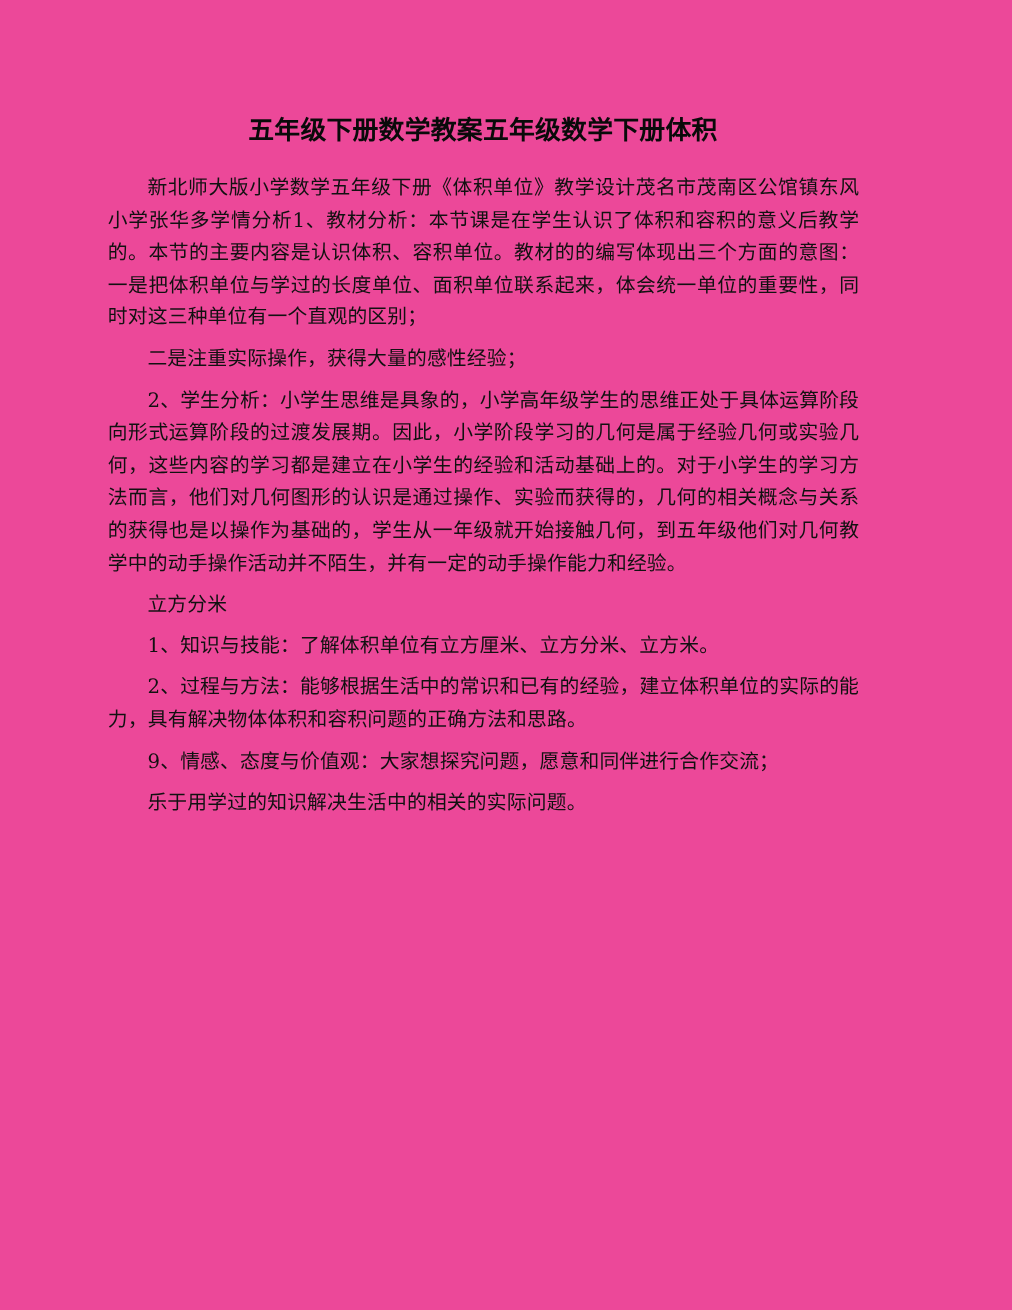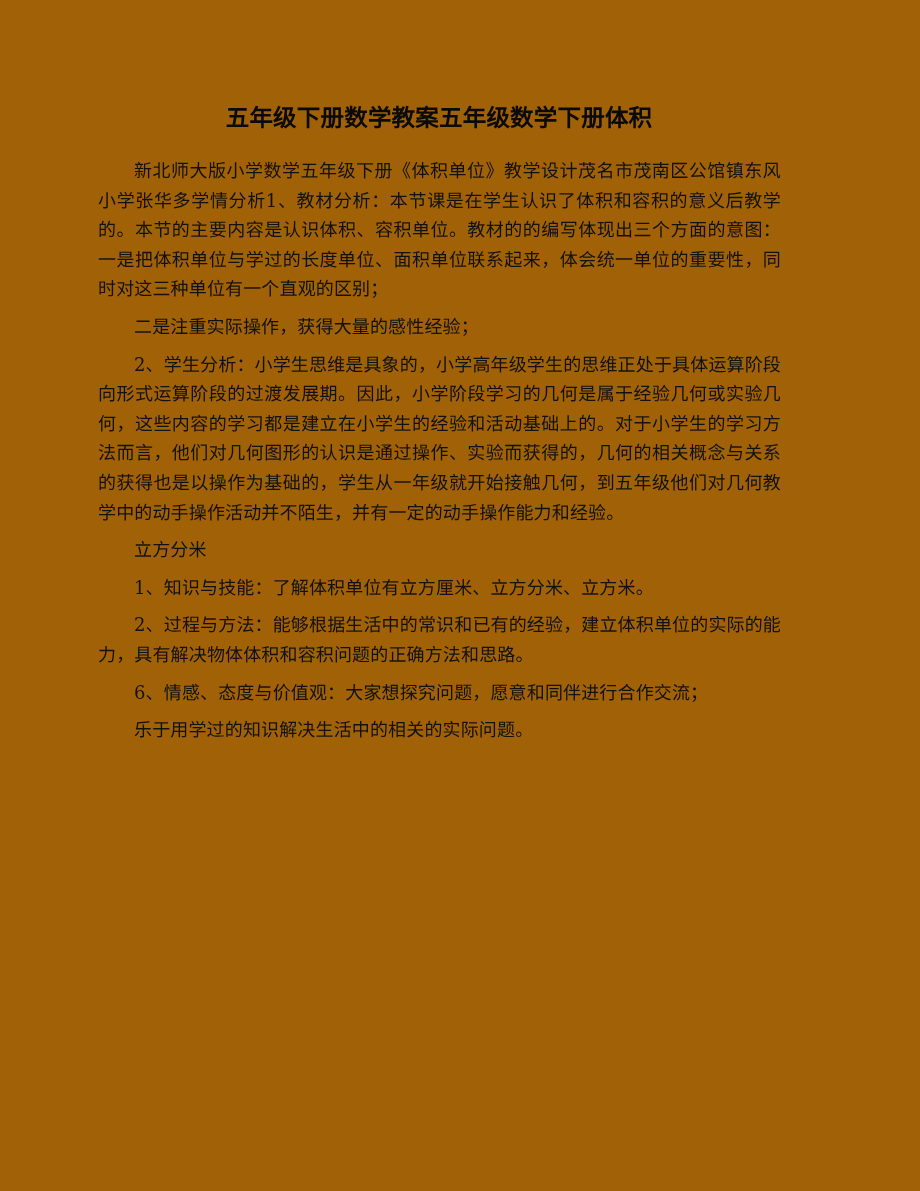--- a/index.html
+++ b/index.html
@@ -6,21 +6,21 @@
   html, body {
     margin: 0;
     padding: 0;
     background: #ffffff;
   }
   .page {
     position: relative;
     width: 920px;
     height: 1191px;
     margin: 0 auto;
-    background: #a16207;
+    background: #ec4899;
     overflow: hidden;
     box-sizing: border-box;
     font-family: "DejaVu Serif", "Liberation Serif", serif;
     color: #0a0a0a;
     -webkit-font-smoothing: antialiased;
   }
   .doc-title {
     position: absolute;
     left: 98px;
     top: 101px;
@@ -62,17 +62,17 @@
 
   <div class="doc-title">五年级下册数学教案五年级数学下册体积</div>
 
   <div class="body-block">
     <p class="para">新北师大版小学数学五年级下册《体积单位》教学设计茂名市茂南区公馆镇东风小学张华多学情分析1、教材分析：本节课是在学生认识了体积和容积的意义后教学的。本节的主要内容是认识体积、容积单位。教材的的编写体现出三个方面的意图：一是把体积单位与学过的长度单位、面积单位联系起来，体会统一单位的重要性，同时对这三种单位有一个直观的区别；</p>
     <p class="para">二是注重实际操作，获得大量的感性经验；</p>
     <p class="para">2、学生分析：小学生思维是具象的，小学高年级学生的思维正处于具体运算阶段向形式运算阶段的过渡发展期。因此，小学阶段学习的几何是属于经验几何或实验几何，这些内容的学习都是建立在小学生的经验和活动基础上的。对于小学生的学习方法而言，他们对几何图形的认识是通过操作、实验而获得的，几何的相关概念与关系的获得也是以操作为基础的，学生从一年级就开始接触几何，到五年级他们对几何教学中的动手操作活动并不陌生，并有一定的动手操作能力和经验。</p>
     <p class="para">立方分米</p>
     <p class="para">1、知识与技能：了解体积单位有立方厘米、立方分米、立方米。</p>
     <p class="para">2、过程与方法：能够根据生活中的常识和已有的经验，建立体积单位的实际的能力，具有解决物体体积和容积问题的正确方法和思路。</p>
-    <p class="para">6、情感、态度与价值观：大家想探究问题，愿意和同伴进行合作交流；</p>
+    <p class="para">9、情感、态度与价值观：大家想探究问题，愿意和同伴进行合作交流；</p>
     <p class="para">乐于用学过的知识解决生活中的相关的实际问题。</p>
   </div>
 
 </div>
 
 </body></html>

